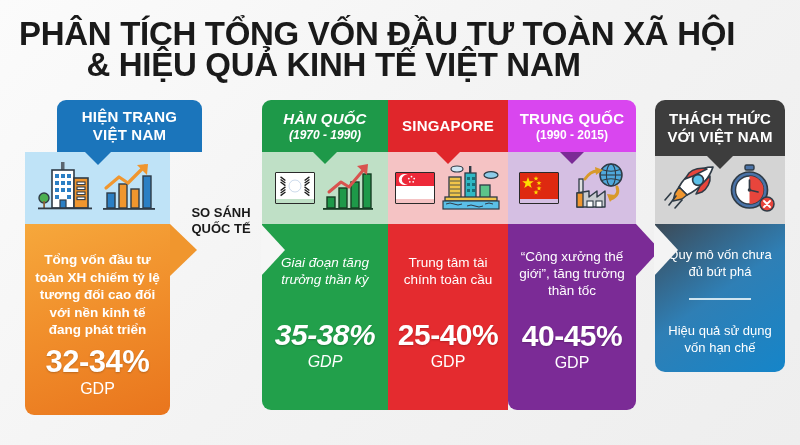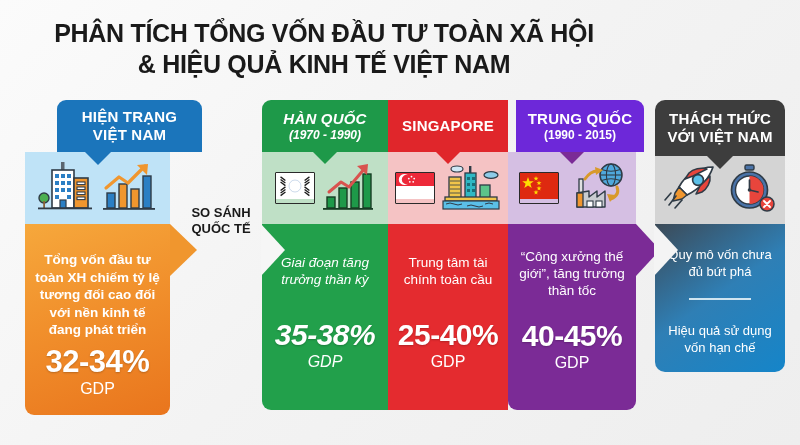--- a/index.html
+++ b/index.html
@@ -6,22 +6,23 @@
   body {
     width: 800px; height: 445px;
     background: linear-gradient(135deg,#fbfbfb 0%, #f3f3f3 50%, #eeeeee 100%);
     font-family: "Liberation Sans", sans-serif;
     overflow: hidden; position: relative;
   }
 
   
   #title {
     position:absolute; left:0; top:18px; width:648px; text-align:center;
-    color:#1a1a1a; font-weight:bold; font-size:25px; line-height:31px;
+    color:#1a1a1a; font-weight:bold; font-size:33px; line-height:31px;
     letter-spacing:-0.3px;
+    padding-left:19px;
   }
   #title .l { display:block; white-space:nowrap; }
 
   
   .panel { position:absolute; }
 
   .hdr {
     position:absolute; left:0; top:0; width:100%;
     color:#ffffff; font-weight:bold; text-align:center;
     display:flex; flex-direction:column; align-items:center; justify-content:center;
@@ -93,21 +94,21 @@
     width:0;height:0;border-left:12px solid transparent;border-right:12px solid transparent;
     border-top:12px solid #e0262b; }
   #p-sg .body { top:124px; height:186px; background:#e42b2f; padding-top:30px; }
   #p-sg .body .big { margin-top:30px; }
   #p-sg-out { position:absolute; right:-24px; top:124px; width:0;height:0;
     border-top:26px solid transparent;border-bottom:26px solid transparent;
     border-left:24px solid #e42b2f; z-index:1; }
 
   
   #p-cn { left:508px; top:100px; width:128px; height:310px; }
-  #p-cn .hdr { height:52px; background:#6d28d9; border-radius:0 9px 0 0;margin-left:8px; }
+  #p-cn .hdr { height:52px; background:#d946ef; border-radius:0 9px 0 0; }
   #p-cn .iconband { top:52px; height:72px; background:#d5bfe3; }
   #p-cn-notch { left:50%; top:52px; transform:translateX(-50%);
     width:0;height:0;border-left:12px solid transparent;border-right:12px solid transparent;
     border-top:12px solid #7b2b96; }
   #p-cn .body { top:124px; height:186px; background:#7b2b96;
     border-radius:0 0 9px 9px; padding-top:24px; }
   #p-cn .body .big { margin-top:20px; }
   #p-cn-out { position:absolute; right:-24px; top:124px; width:0;height:0;
     border-top:26px solid transparent;border-bottom:26px solid transparent;
     border-left:24px solid #7b2b96; z-index:1; }

